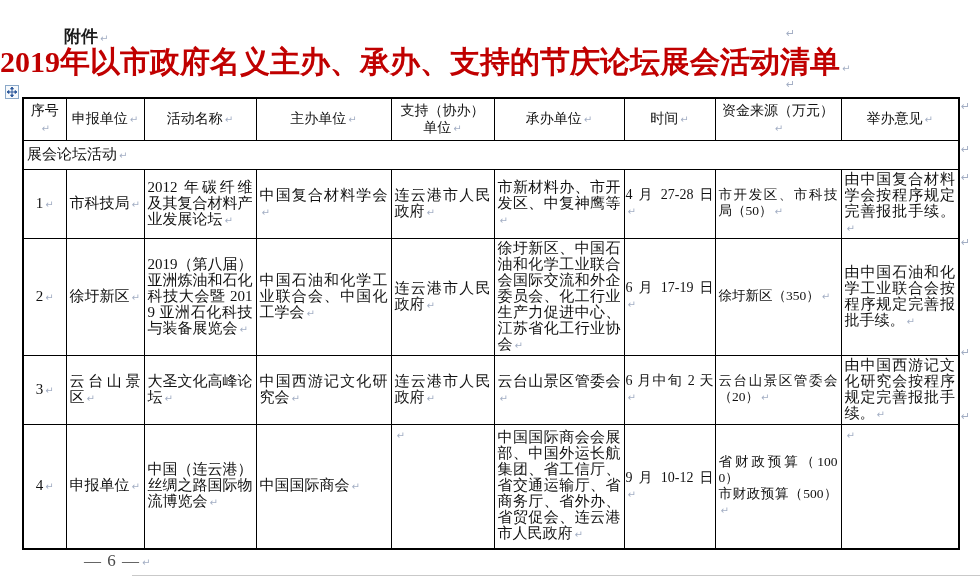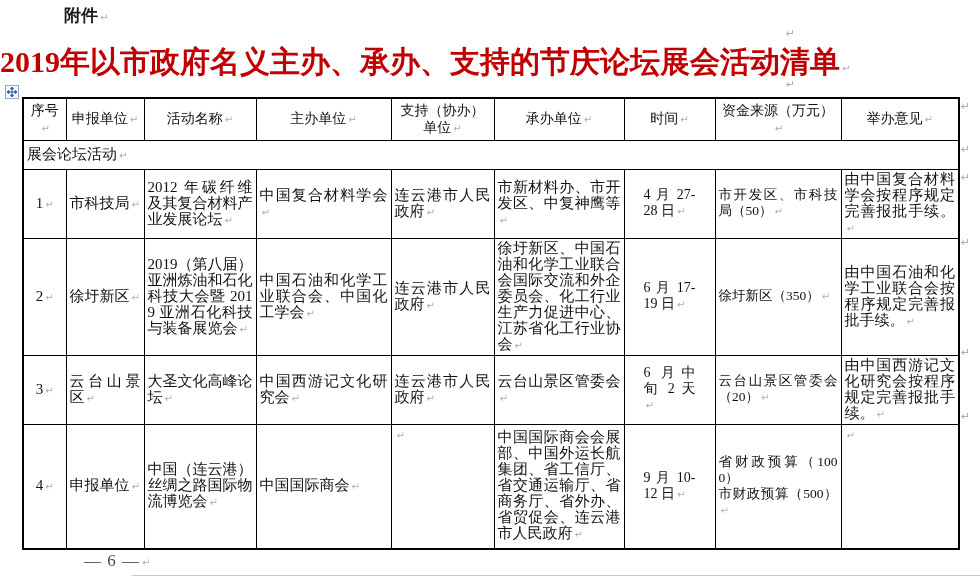--- a/index.html
+++ b/index.html
@@ -1,20 +1,20 @@
 <!DOCTYPE html>
 <html><head>
 <meta charset="utf-8">
 <style>
   * { margin: 0; padding: 0; box-sizing: border-box; }
   html,body { width: 980px; height: 578px; background: #ffffff; overflow: hidden; }
   body { position: relative; font-family: "Liberation Serif", "DejaVu Serif", serif; color: #111; }
 
   .attachment {
-    position: absolute; left: 64px; top: 4px;
+    position: absolute; left: 64px; top: 25px;
     font-size: 17px; font-weight: bold; color: #1a1a1a;
   }
 
   .doc-title {
     position: absolute; left: 0; top: 42px; width: 980px;
     text-align: left; font-size: 30px; font-weight: bold;
     color: #c00000; letter-spacing: 0px; white-space: nowrap;
   }
 
   
@@ -45,21 +45,21 @@
     font-weight: normal; font-size: 15px; line-height: 16px;
     vertical-align: middle; padding: 1px 3px;
     overflow: hidden; word-break: break-all;
   }
   .doc-table th { font-size: 14px; text-align: center; line-height: 17px; }
   .doc-table td { text-align: justify; }
   .doc-table td.c { text-align: center; }
   .doc-table td.top { vertical-align: top; }
   .doc-table td span { white-space: pre-line; }
   .doc-table td.funding { font-size: 13.5px; }
-  .doc-table td.timecell { white-space: nowrap; font-size: 14px; padding: 1px 19px; }
+  .doc-table td.timecell { white-space: nowrap; font-size: 14px; padding: 1px 1px; }
 
   tr.h-header  { height: 42px; margin-left: 24px; }
   tr.h-section { height: 29px; }
   tr.h-r1 { height: 65px; }
   tr.h-r2 { height: 111px; }
   tr.h-r3 { height: 64px; }
   tr.h-r4 { height: 125px; }
 
   .section-cell { text-align: left; font-size: 15px; }
 

